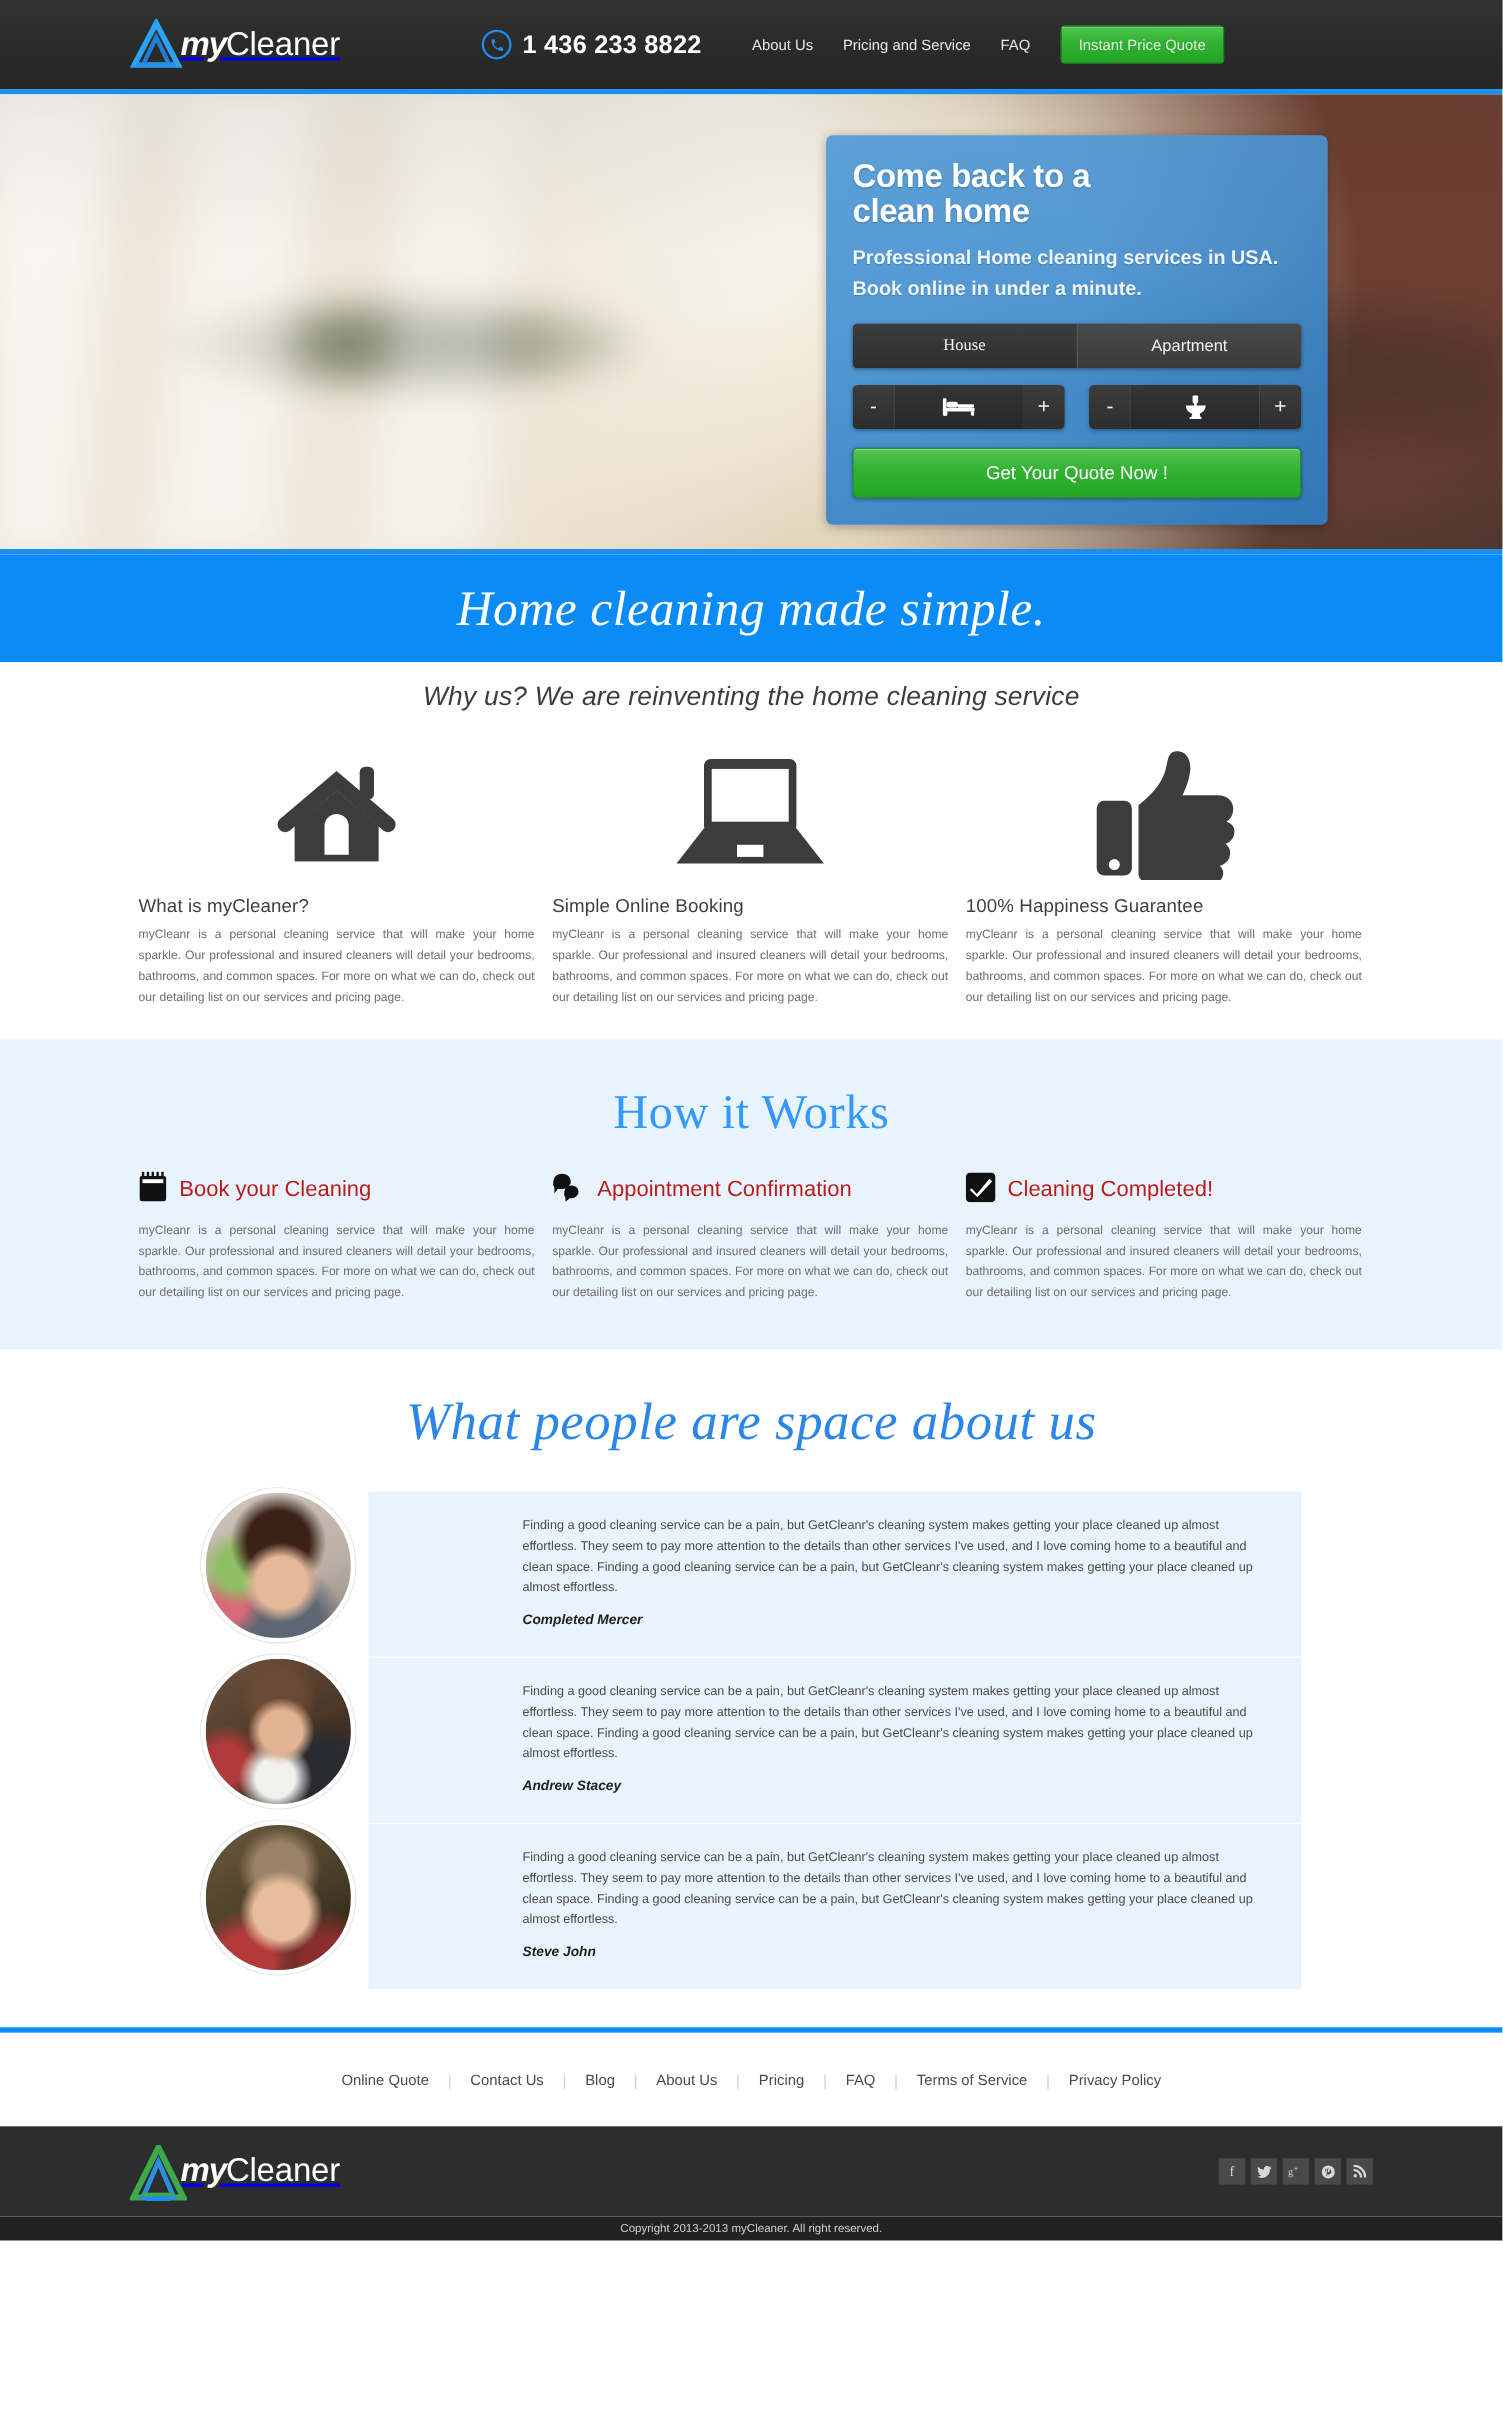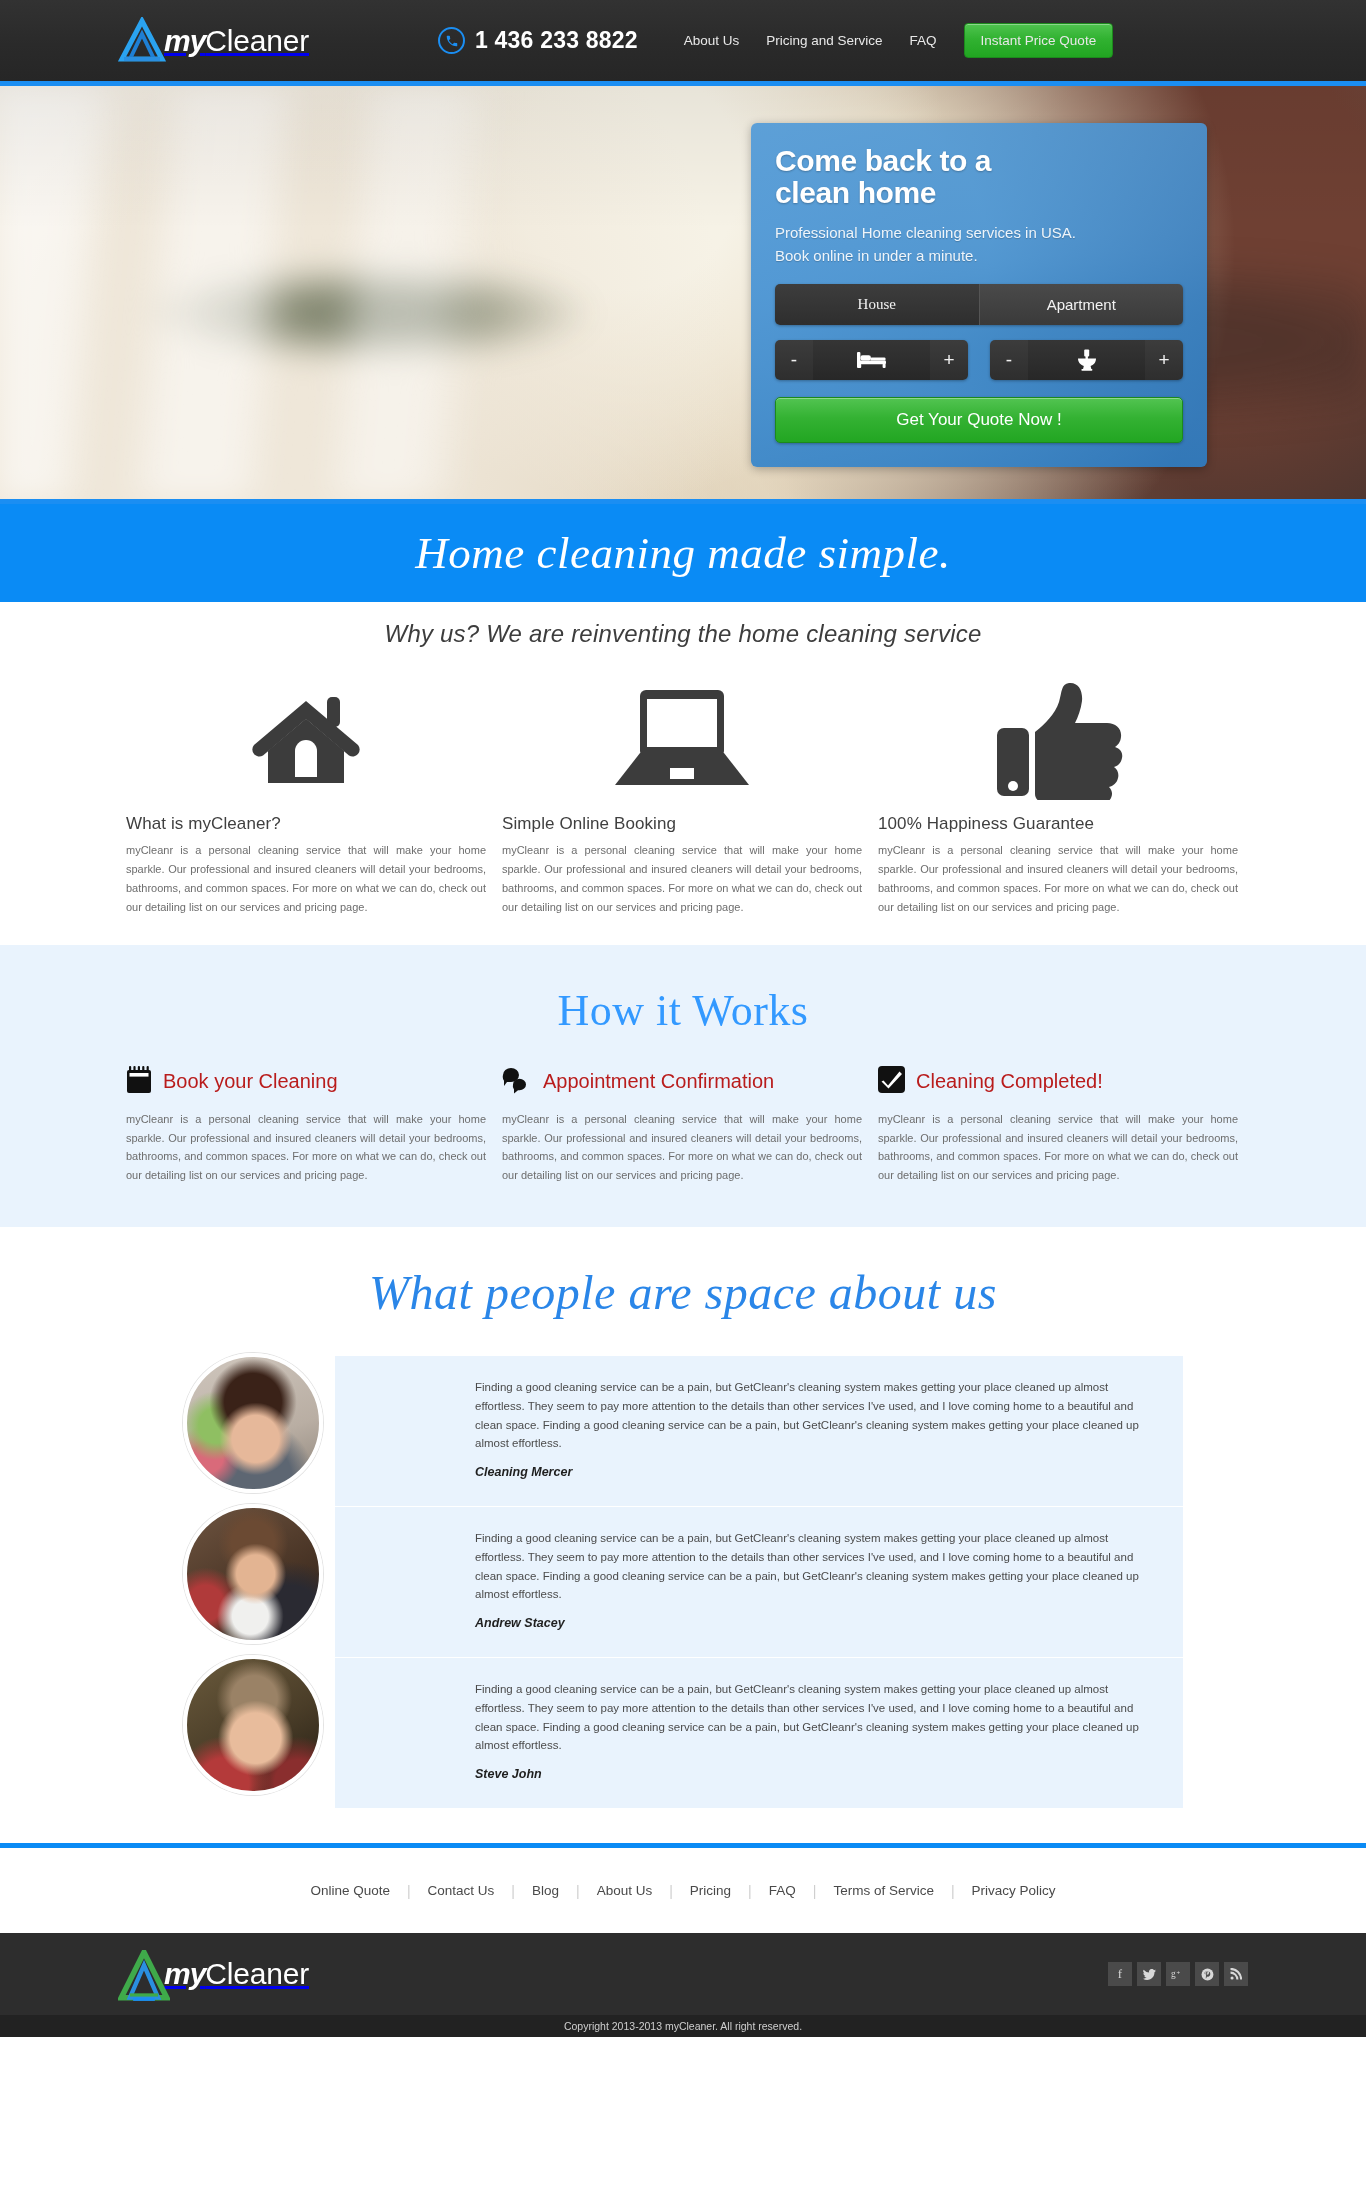--- a/index.html
+++ b/index.html
@@ -69,21 +69,21 @@
     background:linear-gradient(180deg, rgba(0,0,0,.06), rgba(0,0,0,0) 35%);
   }
 
   .quote-card {
     position:absolute; left:751px; top:42px; width:456px; border-radius:6px;
     background:linear-gradient(180deg, rgba(73,150,215,.88) 0%, rgba(56,139,211,.86) 50%, rgba(44,128,202,.88) 100%);
     padding:22px 24px 24px 24px;
     box-shadow:0 2px 10px rgba(0,0,0,.28);
   }
   .qc-title { color:#ffffff; font-size:30px; font-weight:bold; line-height:1.08; letter-spacing:-0.4px; text-shadow:0 1px 2px rgba(0,0,0,.25);}
-  .qc-sub { color:#eef5fb; font-size:15px; line-height:1.55; margin-top:11px; text-shadow:0 1px 1px rgba(0,0,0,.2);}
+  .qc-sub { color:#eef5fb; font-size:18px; line-height:1.55; margin-top:11px; text-shadow:0 1px 1px rgba(0,0,0,.2);font-weight:bold;}
   .seg-row { display:flex; margin-top:17px; border-radius:5px; overflow:hidden; box-shadow:0 1px 3px rgba(0,0,0,.3); }
   .seg {
     flex:1; text-align:center; color:#f2f2f2; font-size:15px; padding:12px 0;
     background:linear-gradient(180deg,#4a4a4a 0%, #3a3a3a 100%);
   }
   .seg.sel { background:linear-gradient(180deg,#3d3d3d 0%,#2e2e2e 100%);font-family:Liberation Serif, serif; }
   .seg + .seg { border-left:1px solid #555; }
 
   .step-row { display:flex; gap:22px; margin-top:15px; }
   .stepper { flex:1; display:flex; border-radius:5px; overflow:hidden; box-shadow:0 1px 3px rgba(0,0,0,.3); }
@@ -388,21 +388,21 @@
     </div>
   </div>
 
   <div class="testi">
     <h2>What people are space about us</h2>
     <div class="t-list">
 
       <div class="t-row">
         <div class="t-card">
           <p>Finding a good cleaning service can be a pain, but GetCleanr's cleaning system makes getting your place cleaned up almost effortless. They seem to pay more attention to the details than other services I've used, and I love coming home to a beautiful and clean space. Finding a good cleaning service can be a pain, but GetCleanr's cleaning system makes getting your place cleaned up almost effortless.</p>
-          <div class="t-name">Cleaning Mercer</div>
+          <div class="t-name">Completed Mercer</div>
         </div>
         <div class="t-avatar av1"></div>
       </div>
 
       <div class="t-row">
         <div class="t-card">
           <p>Finding a good cleaning service can be a pain, but GetCleanr's cleaning system makes getting your place cleaned up almost effortless. They seem to pay more attention to the details than other services I've used, and I love coming home to a beautiful and clean space. Finding a good cleaning service can be a pain, but GetCleanr's cleaning system makes getting your place cleaned up almost effortless.</p>
           <div class="t-name">Andrew Stacey</div>
         </div>
         <div class="t-avatar av2"></div>

